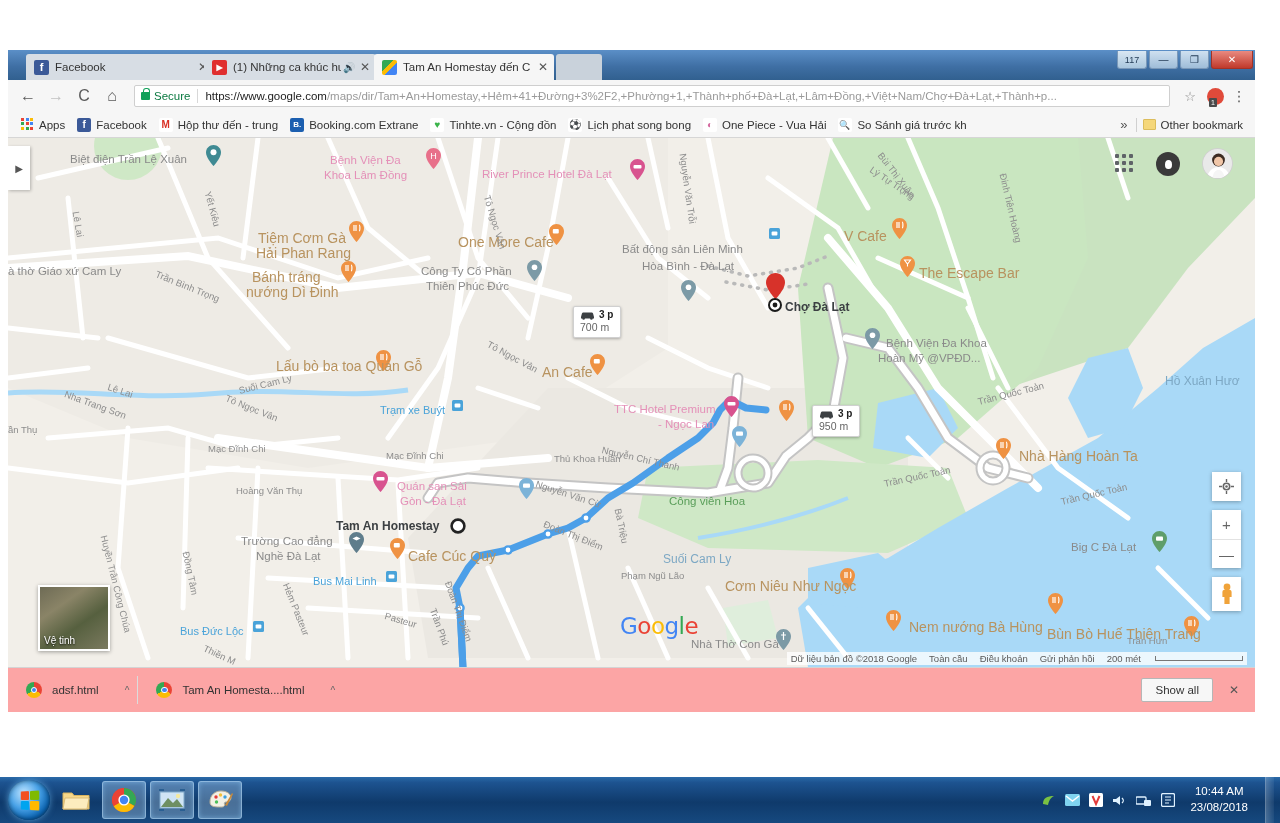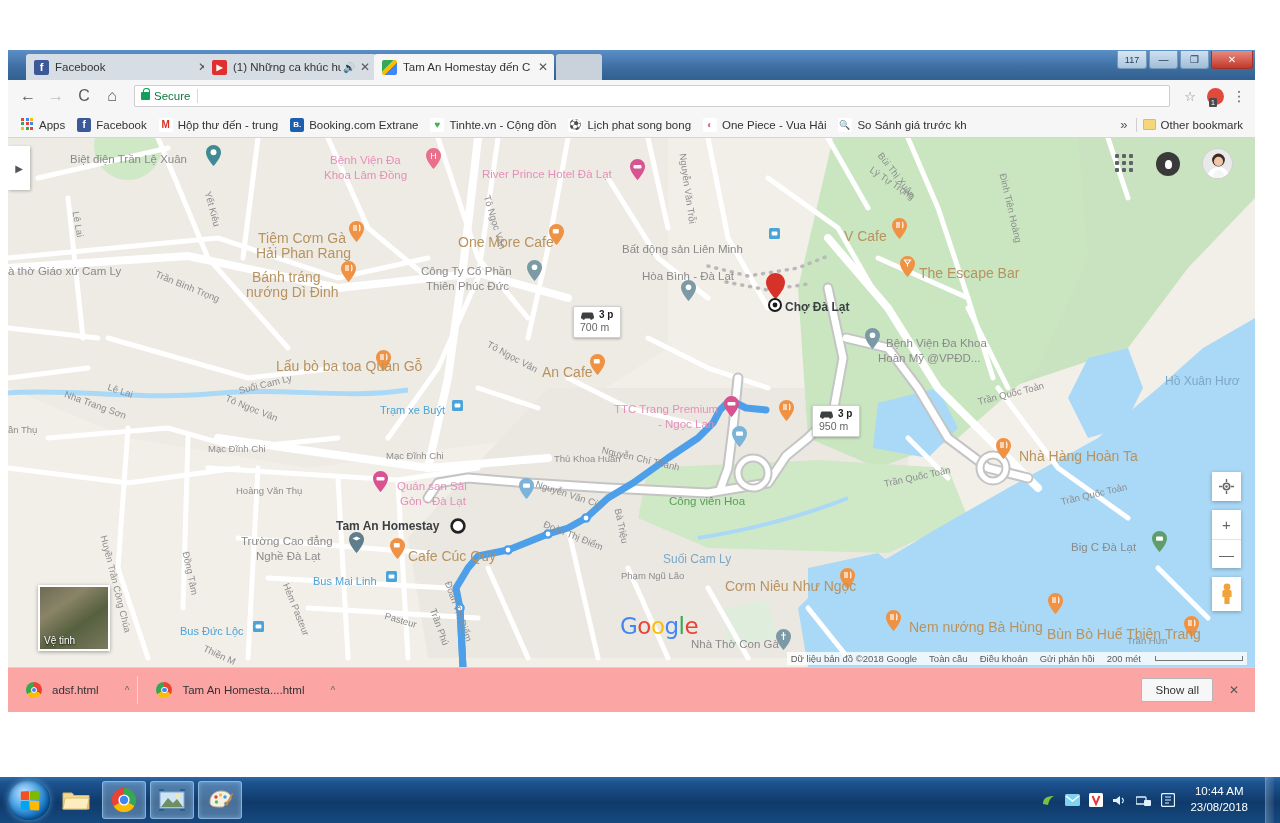--- a/index.html
+++ b/index.html
@@ -422,20 +422,21 @@
     <div id="toolbar">
       <div class="navbtn">←</div>
       <div class="navbtn disabled">→</div>
       <div class="navbtn">C</div>
       <div class="navbtn">⌂</div>
 
       <div id="omnibox">
         <span id="lock-icon"></span>
         <span id="secure-label">Secure</span>
         <span id="url-sep"></span>
+        <span id="url-text"><span class="host">https://www.google.com</span><span>/maps/dir/Tam+An+Homestay,+Hẻm+41+Đường+3%2F2,+Phường+1,+Thành+phố+Đà+Lạt,+Lâm+Đồng,+Việt+Nam/Chợ+Đà+Lạt,+Thành+p...</span></span>
       </div>
 
       <div id="star-icon">☆</div>
       <div id="ext-icon">
         <span class="count">1</span>
       </div>
       <div id="menu-icon">⋮</div>
     </div>
 
     <div id="bookmarks">
@@ -875,31 +876,31 @@
           <div class="maplabel lbl-pink" style="left: 322px; top: 16px;">Bệnh Viện Đa</div>
           <div class="maplabel lbl-pink" style="left: 316px; top: 31px;">Khoa Lâm Đồng</div>
           <div class="maplabel lbl-pink" style="left: 474px; top: 30px;">River Prince Hotel Đà Lạt</div>
           <div class="maplabel lbl-poi2" style="left: 0px; top: 127px;">à thờ Giáo xứ Cam Ly</div>
           <div class="maplabel lbl-poi" style="left: 250px; top: 92px;">Tiệm Cơm Gà</div>
           <div class="maplabel lbl-poi" style="left: 248px; top: 107px;">Hải Phan Rang</div>
           <div class="maplabel lbl-poi" style="left: 450px; top: 96px;">One More Cafe</div>
           <div class="maplabel lbl-poi2" style="left: 413px; top: 127px;">Công Ty Cổ Phần</div>
           <div class="maplabel lbl-poi2" style="left: 418px; top: 142px;">Thiên Phúc Đức</div>
           <div class="maplabel lbl-poi2" style="left: 614px; top: 105px;">Bất động sản Liên Minh</div>
-          <div class="maplabel lbl-poi2" style="left: 634px; top: 132px;">Hòa Bình - Đà Lạt</div>
+          <div class="maplabel lbl-poi2" style="left: 634px; top: 122px;">Hòa Bình - Đà Lạt</div>
           <div class="maplabel lbl-poi" style="left: 836px; top: 90px;">V Cafe</div>
           <div class="maplabel lbl-poi" style="left: 911px; top: 127px;">The Escape Bar</div>
           <div class="maplabel lbl-poi" style="left: 244px; top: 131px;">Bánh tráng</div>
           <div class="maplabel lbl-poi" style="left: 238px; top: 146px;">nướng Dì Đinh</div>
           <div class="maplabel lbl-poi" style="left: 268px; top: 220px;">Lấu bò ba toa Quán Gỗ</div>
           <div class="maplabel lbl-poi" style="left: 534px; top: 226px;">An Cafe</div>
           <div class="maplabel lbl-poi2" style="left: 878px; top: 199px;">Bệnh Viện Đa Khoa</div>
           <div class="maplabel lbl-poi2" style="left: 870px; top: 214px;">Hoàn Mỹ @VPĐD...</div>
           <div class="maplabel lbl-transit" style="left: 372px; top: 266px;">Trạm xe Buýt</div>
-          <div class="maplabel lbl-pink" style="left: 606px; top: 265px;">TTC Trang Premium</div>
+          <div class="maplabel lbl-pink" style="left: 606px; top: 265px;">TTC Hotel Premium</div>
           <div class="maplabel lbl-pink" style="left: 650px; top: 280px;">- Ngọc Lan</div>
           <div class="maplabel lbl-poi" style="left: 1011px; top: 310px;">Nhà Hàng Hoàn Ta</div>
           <div class="maplabel lbl-road" style="left: 546px; top: 315px;">Thủ Khoa Huân</div>
           <div class="maplabel lbl-park" style="left: 661px; top: 357px;">Công viên Hoa</div>
           <div class="maplabel lbl-pink" style="left: 389px; top: 342px;">Quán san Sài</div>
           <div class="maplabel lbl-pink" style="left: 392px; top: 357px;">Gòn - Đà Lạt</div>
           <div class="maplabel lbl-poi2" style="left: 233px; top: 397px;">Trường Cao đẳng</div>
           <div class="maplabel lbl-poi2" style="left: 248px; top: 412px;">Nghề Đà Lạt</div>
           <div class="maplabel lbl-poi" style="left: 400px; top: 410px;">Cafe Cúc Quỳ</div>
           <div class="maplabel lbl-transit" style="left: 305px; top: 437px;">Bus Mai Linh</div>

